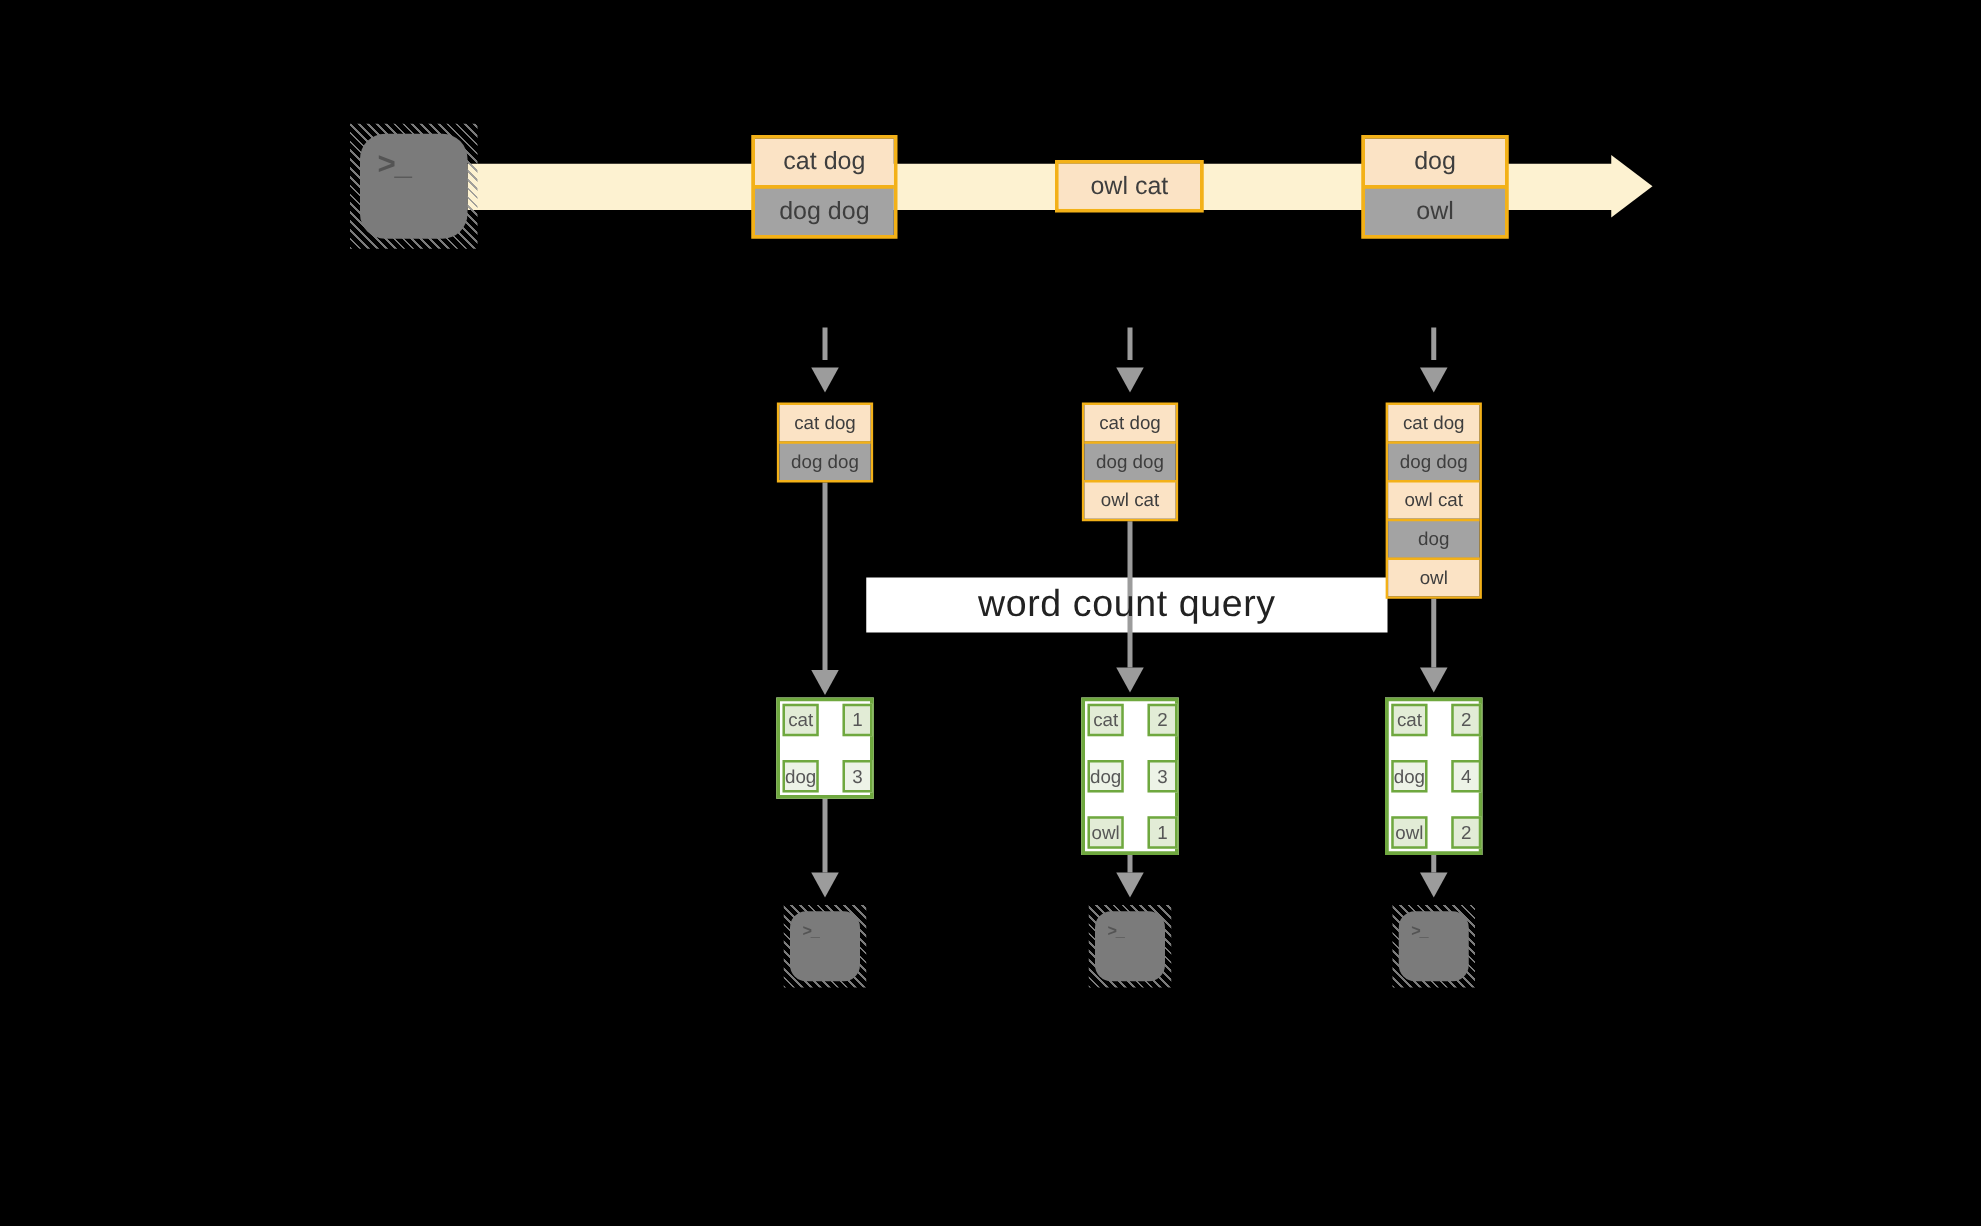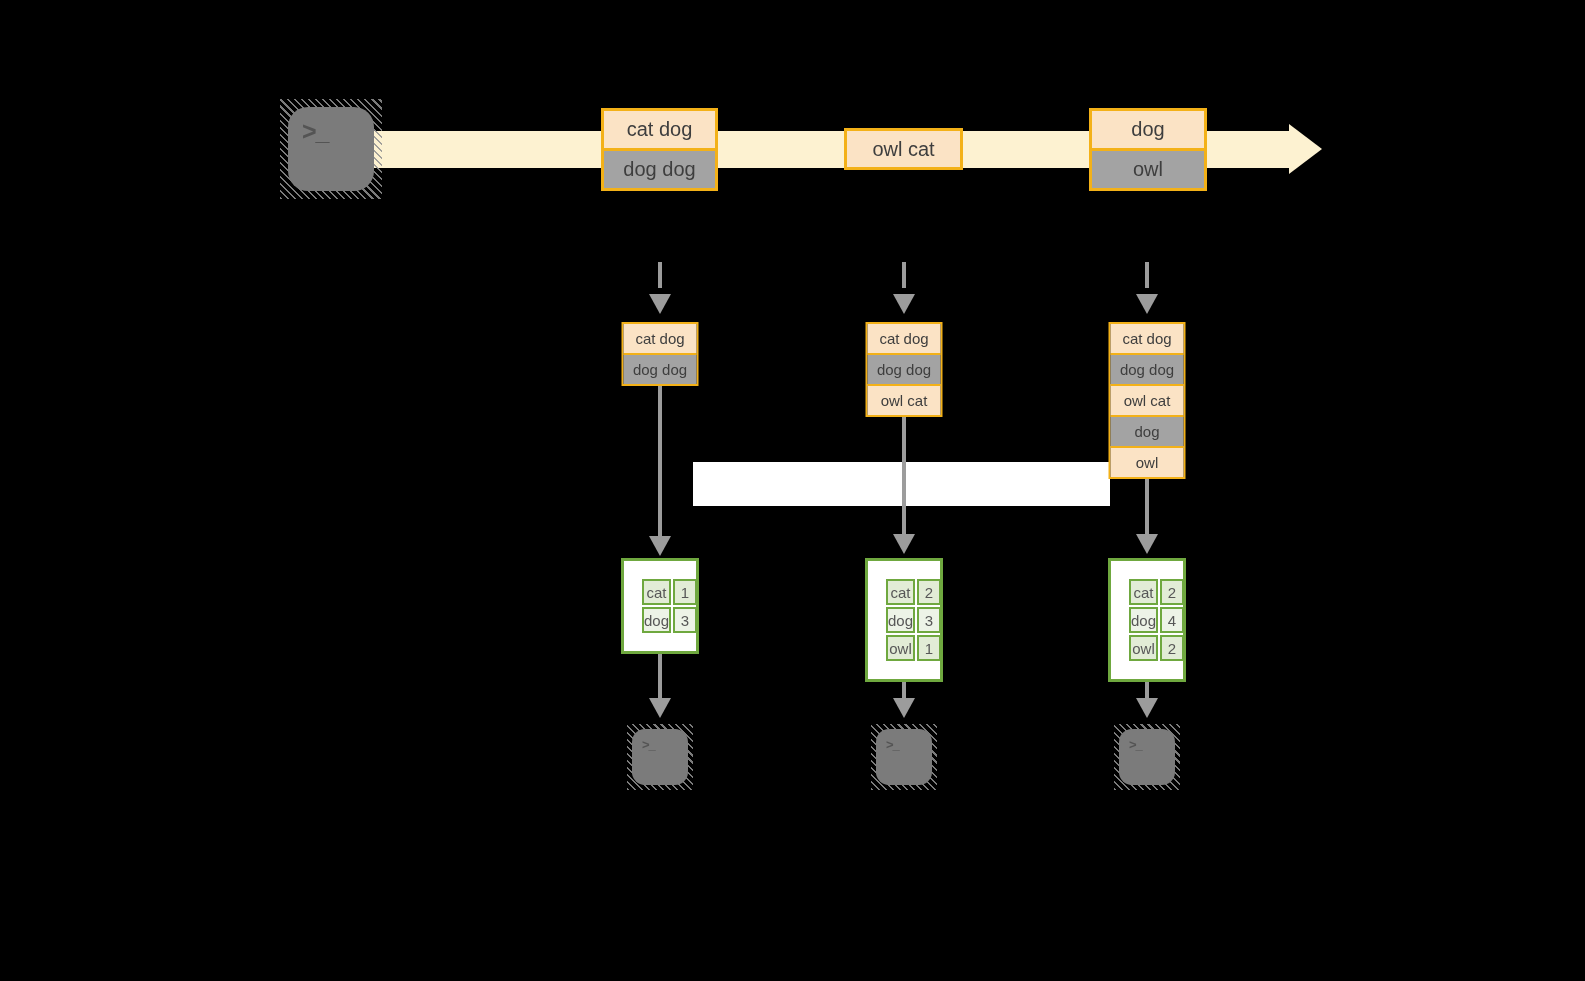--- a/index.html
+++ b/index.html
@@ -36,21 +36,21 @@
     border-left:11px solid transparent;border-right:11px solid transparent;
     border-top:20px solid #9c9c9c;}
   .stack{position:absolute;transform:translateX(-50%);width:73px;
     border:2px solid #f3b118;box-sizing:content-box;z-index:4;}
   .stack .srow{height:29px;display:flex;align-items:center;justify-content:center;
     font-size:15px;color:#3e3e3e;}
   .stack .srow + .srow{border-top:2px solid #f3b118;}
   
   .ctable{position:absolute;transform:translateX(-50%);width:78px;box-sizing:border-box;
     border:3px solid #6fa83f;background:#ffffff;display:grid;
-    grid-template-columns:1fr 24px;gap:2px;padding:18px;z-index:4;}
+    grid-template-columns:1fr 24px;gap:19px;padding:2px;z-index:4;}
   .ctable .cell{border:2px solid #6fa83f;box-sizing:border-box;height:26px;
     display:flex;align-items:center;justify-content:center;font-size:15px;color:#575757;}
   .gdark{background:#e2ecd6;}
   .glight{background:#edf3e7;}
   
   .banner-bg{position:absolute;left:693px;top:462px;width:417px;height:44px;
     background:#ffffff;z-index:1;}
   .banner-text{position:absolute;left:693px;top:462px;width:417px;height:44px;z-index:3;
     display:flex;align-items:center;justify-content:center;
     font-size:30px;font-weight:300;color:#222222;letter-spacing:.5px;}
@@ -75,20 +75,21 @@
   </div>
   <div class="batch batch2" style="left:844px;top:128px;width:119px">
     <div class="row fill-dark">owl cat</div>
   </div>
   <div class="batch" style="left:1089px;top:108px;width:118px">
     <div class="row fill-dark">dog</div>
     <div class="row fill-light">owl</div>
   </div>
 
   <div class="banner-bg"></div>
+  <div class="banner-text">word count query</div>
 
   <div class="col" style="left:660px">
     <div class="dash" style="top:262px;height:26px"></div>
     <div class="ahead" style="top:294px"></div>
     <div class="stack" style="top:322px">
       <div class="srow fill-dark">cat dog</div>
       <div class="srow fill-light">dog dog</div>
     </div>
     <div class="vline" style="top:386px;height:150px"></div>
     <div class="ahead" style="top:536px"></div>

